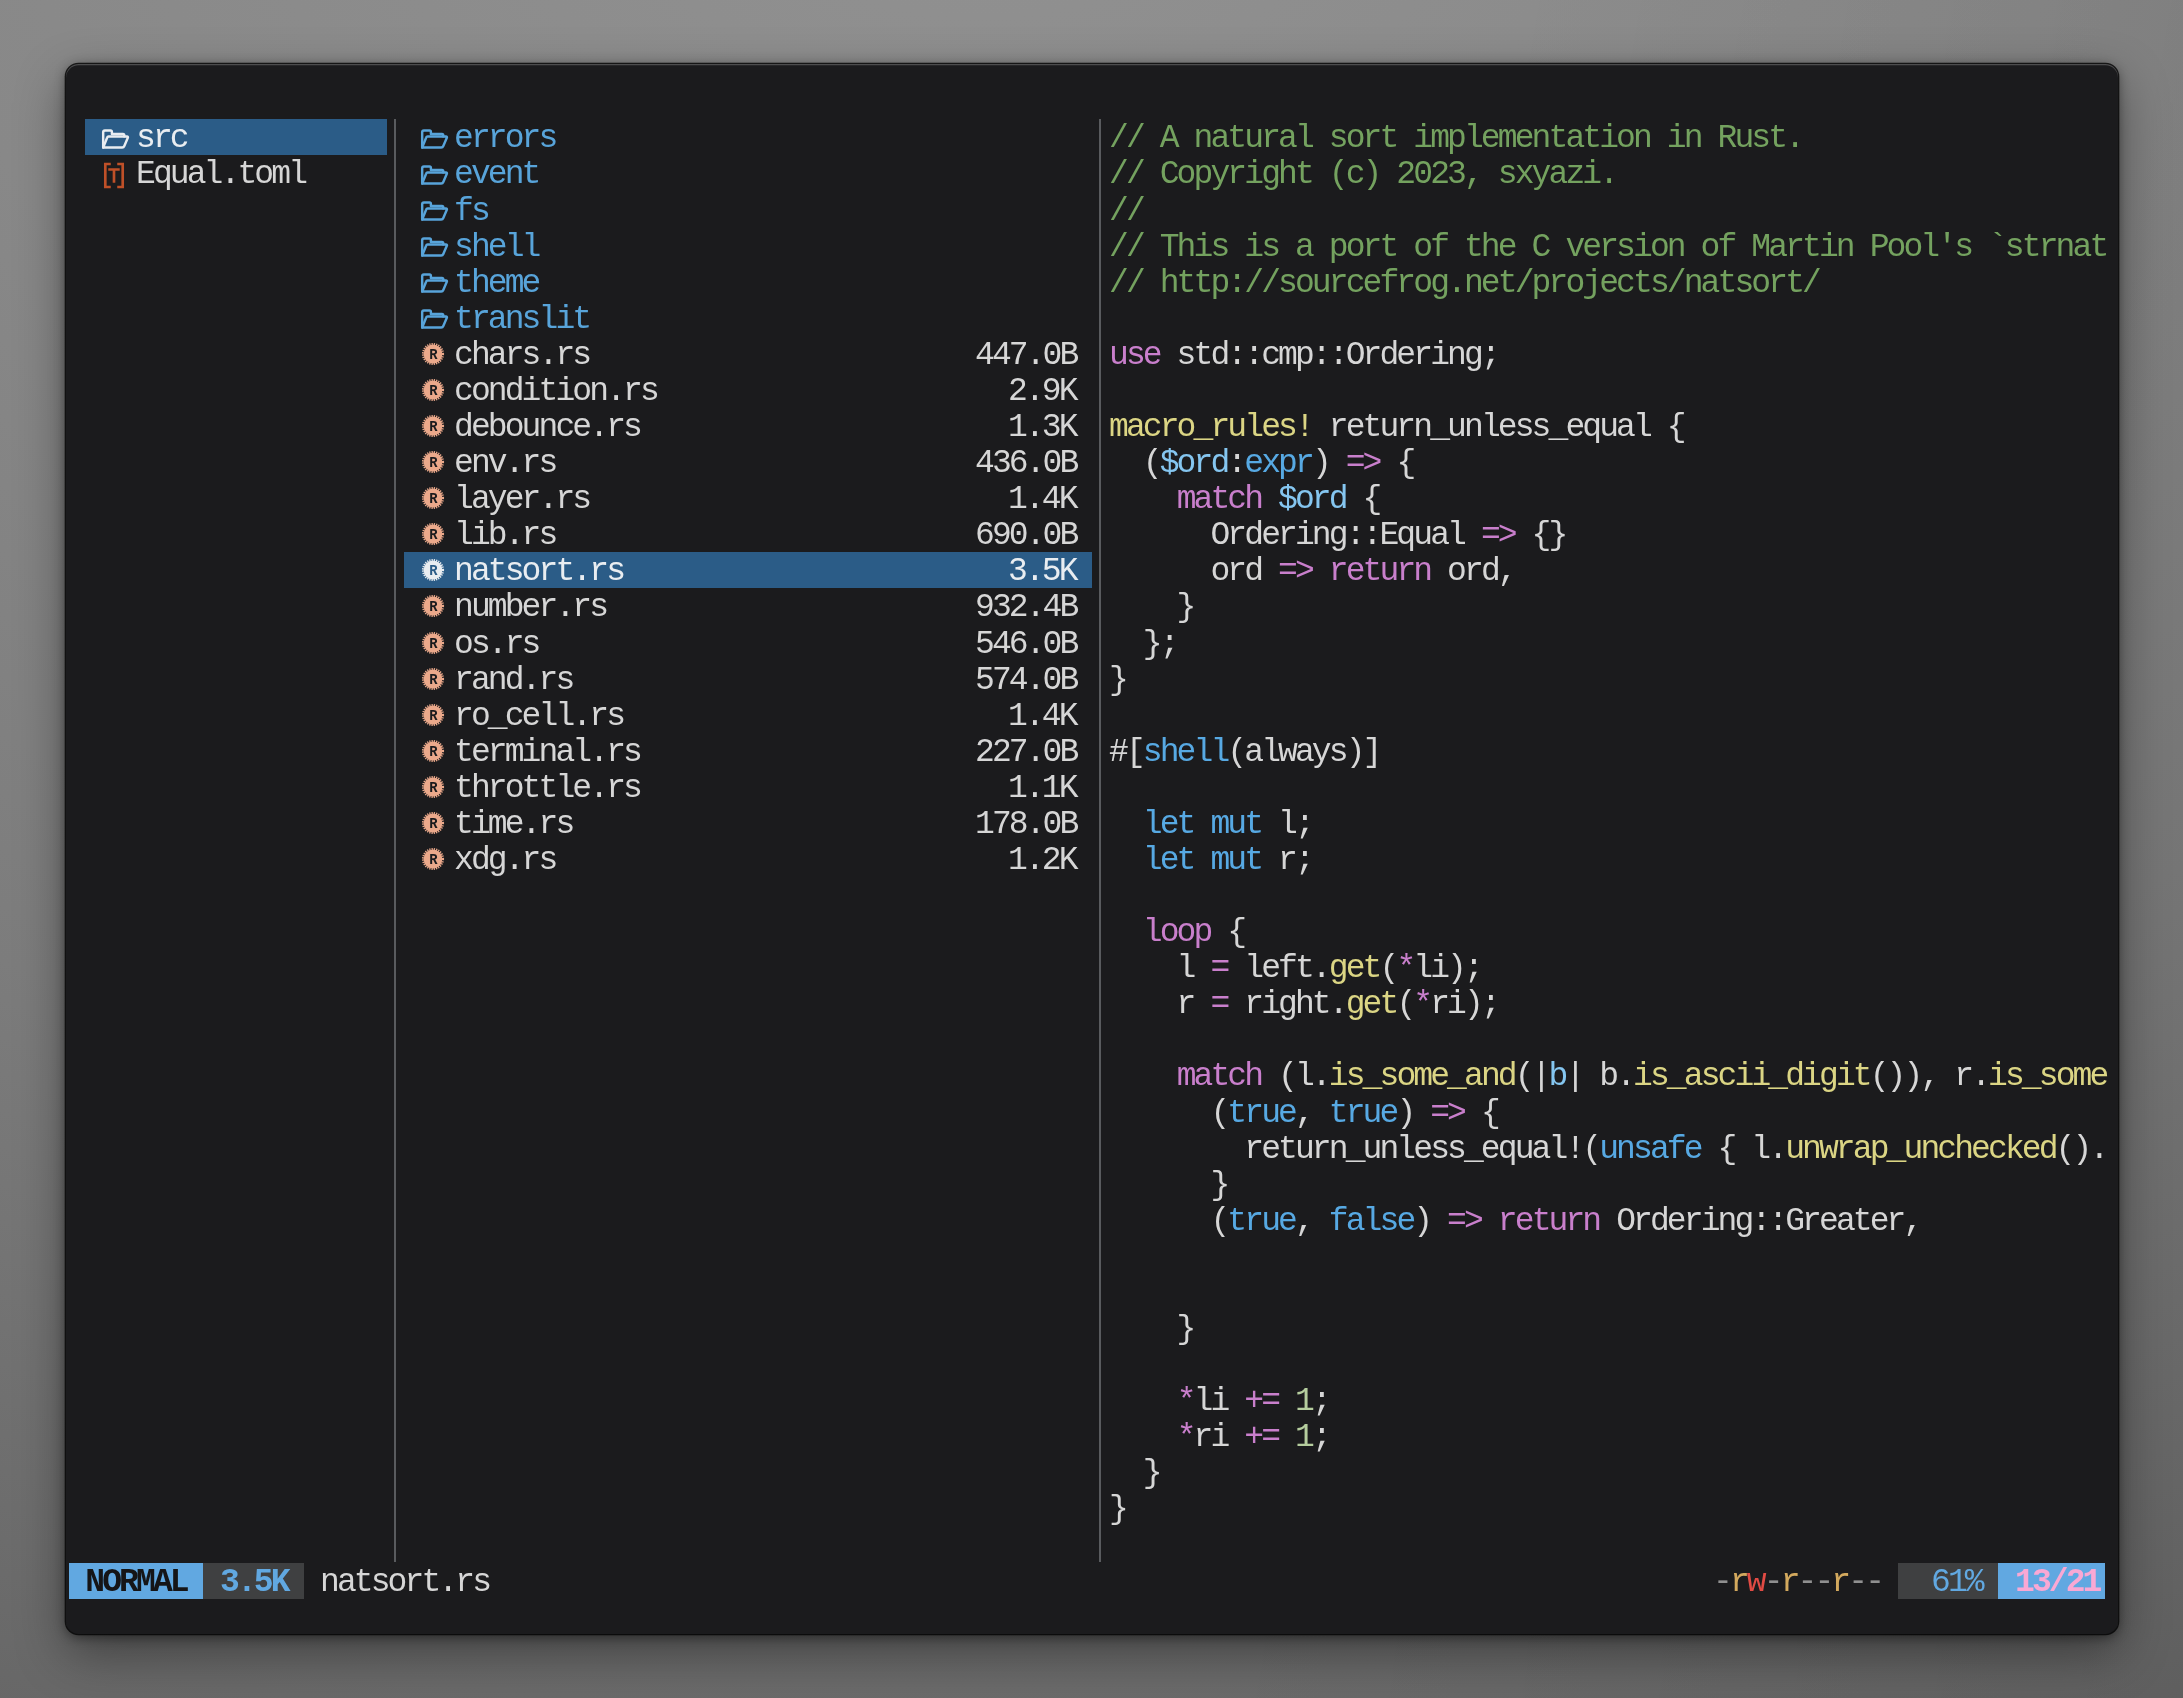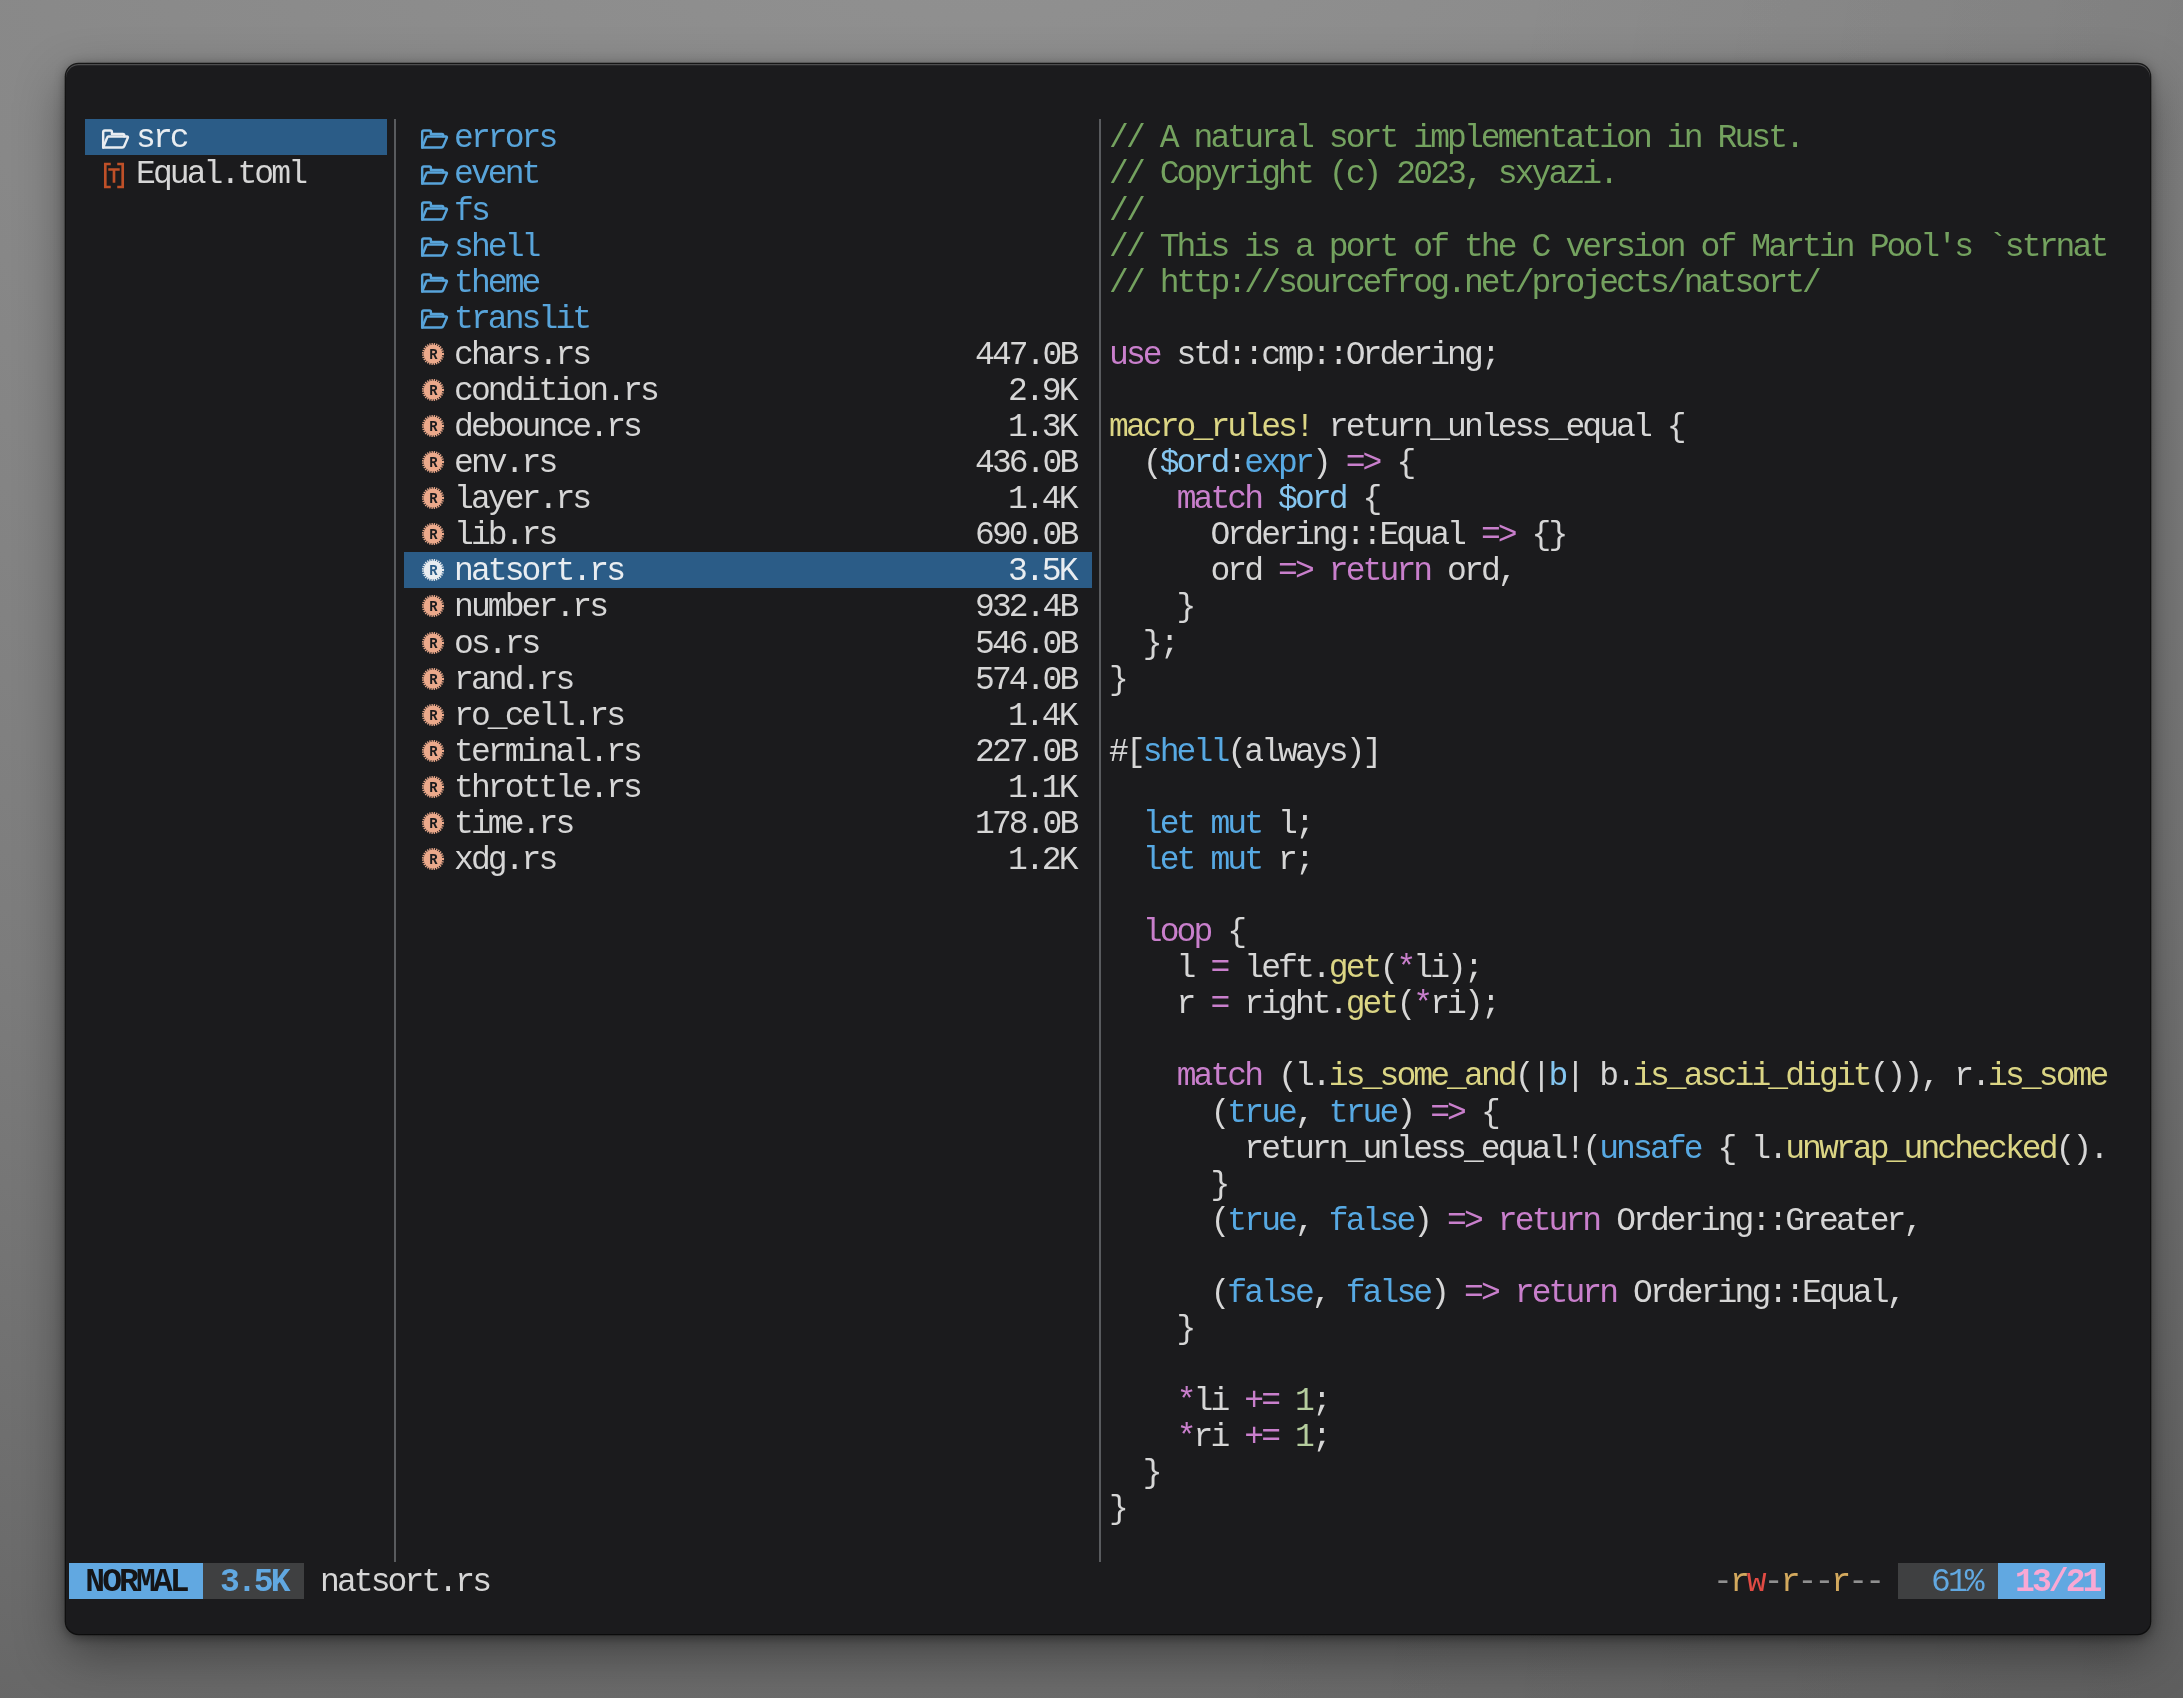--- a/index.html
+++ b/index.html
@@ -1,21 +1,21 @@
 <!DOCTYPE html>
 <html style="font-size:13.4px"><head><meta charset="utf-8"><style>
 html,body{margin:0;padding:0}
 body{width:2183px;height:1698px;overflow:hidden;position:relative;
  background:
   linear-gradient(100deg, rgba(0,0,0,0) 60%, rgba(0,0,0,0.07) 100%),
   radial-gradient(165% 135% at 45% -8%, #919191 0%, #888888 30%, #7c7c7c 55%, #6c6c6c 78%, #5c5c5c 100%);
  font-family:"Liberation Mono",monospace;}
 .win{position:absolute;left:66px;top:64px;width:2052px;height:1570px;
  background:#1b1b1d;border-radius:12.6px;
- box-shadow:0 18.5px 50px rgba(0,0,0,.40),0 2.5px 11.7px rgba(0,0,0,.45),0 0 0 1.3px rgba(10,10,10,.85);padding-left:32px;}
+ box-shadow:0 18.5px 50px rgba(0,0,0,.40),0 2.5px 11.7px rgba(0,0,0,.45),0 0 0 1.3px rgba(10,10,10,.85);}
 .win:after{content:"";position:absolute;inset:0;border-radius:12.6px;pointer-events:none;
  box-shadow:inset 0 1.3px 0 rgba(255,255,255,.22);}
 .t{position:absolute;height:36px;line-height:36px;font-size:33px;letter-spacing:-2.9px;
  white-space:pre;color:#d6d6d6;transform:translateY(1.7px)}
 .bar{position:absolute;height:36px;background:#2b5c87}
 .ic{position:absolute}
 i{font-style:normal}
 .g{color:#74a25f} .p{color:#c97fcc} .y{color:#dbd584}
 .b{color:#57a9e3} .l{color:#85c6f0} .n{color:#b5cd9e}
 .sep{position:absolute;width:1.7px;background:#595b5e}
@@ -207,21 +207,20 @@
 <div class="t" style="left:1043px;top:741px">  <i class="b">let</i> <i class="b">mut</i> l;</div>
 <div class="t" style="left:1043px;top:777px">  <i class="b">let</i> <i class="b">mut</i> r;</div>
 <div class="t" style="left:1043px;top:849px">  <i class="p">loop</i> {</div>
 <div class="t" style="left:1043px;top:885px">    l <i class="p">=</i> left.<i class="y">get</i>(<i class="p">*</i>li);</div>
 <div class="t" style="left:1043px;top:921px">    r <i class="p">=</i> right.<i class="y">get</i>(<i class="p">*</i>ri);</div>
 <div class="t" style="left:1043px;top:993px">    <i class="p">match</i> (l.<i class="y">is_some_and</i>(|<i class="l">b</i>| b.<i class="y">is_ascii_digit</i>()), r.<i class="y">is_some</i></div>
 <div class="t" style="left:1043px;top:1030px">      (<i class="b">true</i>, <i class="b">true</i>) <i class="p">=&gt;</i> {</div>
 <div class="t" style="left:1043px;top:1066px">        return_unless_equal!(<i class="b">unsafe</i> { l.<i class="y">unwrap_unchecked</i>().</div>
 <div class="t" style="left:1043px;top:1102px">      }</div>
 <div class="t" style="left:1043px;top:1138px">      (<i class="b">true</i>, <i class="b">false</i>) <i class="p">=&gt;</i> <i class="p">return</i> Ordering::Greater,</div>
-<div class="t" style="left:1043px;top:1210px">      (<i class="b">false</i>, <i class="b">false</i>) <i class="p">=&gt;</i> <i class="p">return</i> Ordering::Equal,</div>
 <div class="t" style="left:1043px;top:1246px">    }</div>
 <div class="t" style="left:1043px;top:1318px">    <i class="p">*</i>li <i class="p">+=</i> <i class="n">1</i>;</div>
 <div class="t" style="left:1043px;top:1354px">    <i class="p">*</i>ri <i class="p">+=</i> <i class="n">1</i>;</div>
 <div class="t" style="left:1043px;top:1390px">  }</div>
 <div class="t" style="left:1043px;top:1426px">}</div>
 <div style="position:absolute;left:2.5px;top:1499px;width:134px;height:36px;background:#61a8e1"></div>
 <div class="t bold" style="left:19.3px;top:1499px;color:#151517">NORMAL</div>
 <div style="position:absolute;left:137px;top:1499px;width:101px;height:36px;background:#3f4041"></div>
 <div class="t bold" style="left:154px;top:1499px;color:#61a8e1">3.5K</div>
 <div class="t" style="left:254px;top:1499px">natsort.rs</div>

